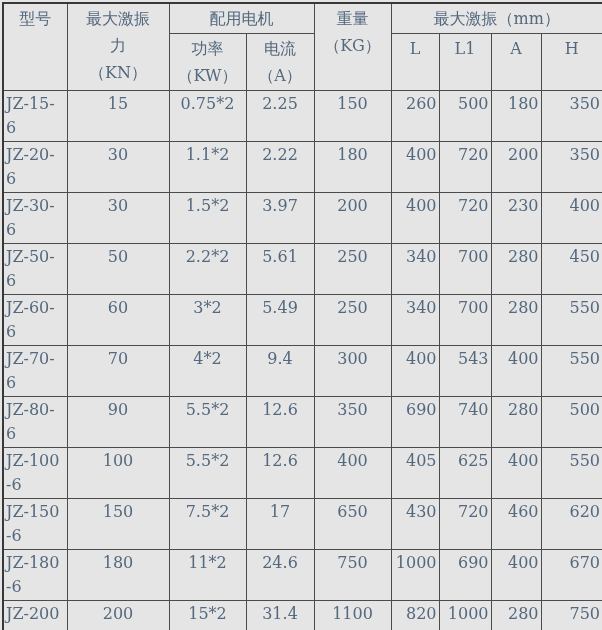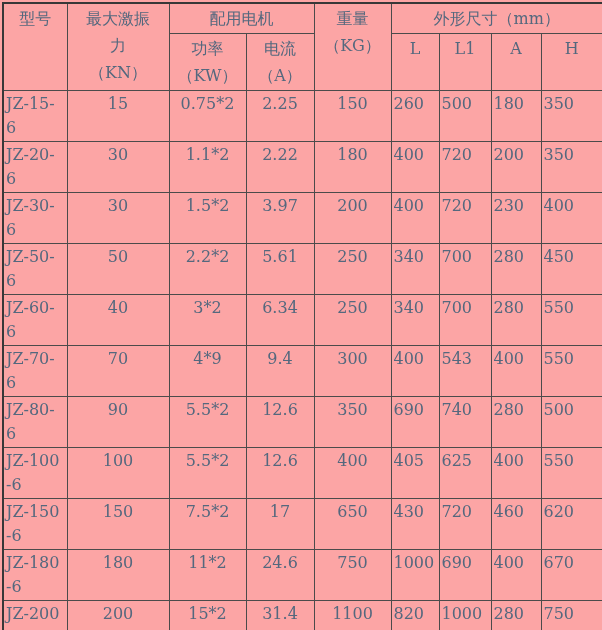--- a/index.html
+++ b/index.html
@@ -1,16 +1,16 @@
 <!DOCTYPE html>
 <html><head>
 <meta charset="utf-8">
 <style>
   html,body{margin:0;padding:0;background:#ffffff;}
-  .page{width:602px;height:630px;box-sizing:border-box;padding:2px;background:#fca5a5;}
+  .page{width:602px;height:630px;box-sizing:border-box;padding:2px;background:#e5e5e5;}
   table.spec{
     border-collapse:collapse;
     table-layout:fixed;
     width:598px;
     font-family:"DejaVu Serif","Liberation Serif",serif;
     font-size:16px;
     color:#54687e;
     border:2px solid #383838;
   }
   table.spec th, table.spec td{
@@ -21,21 +21,21 @@
     padding:1px 2px;
     overflow:hidden;
   }
   thead th{ text-align:center; line-height:27px; padding-top:1px;}
   tr.h1{height:28px;}
   tr.h2{height:56px;margin-left:41px;}
   tbody tr{height:49px;}
   tbody td{line-height:24px;}
   td.model{}
   td.num{text-align:center;}
-  td.dim{padding-right:2px;}
+  td.dim{text-align:right;padding-right:2px;}
 </style>
 </head>
 <body>
 
 <div class="page">
 <table class="spec">
   <colgroup>
     <col style="width:64px">
         <col style="width:102px">
         <col style="width:77px">
@@ -48,21 +48,21 @@
   </colgroup>
   <thead>
     <tr class="h1">
       <th rowspan="2">型号</th>
       <th rowspan="2">最大激振
 力
 （KN）</th>
       <th colspan="2">配用电机</th>
       <th rowspan="2">重量
 （KG）</th>
-      <th colspan="4">外形尺寸（mm）</th>
+      <th colspan="4">最大激振（mm）</th>
     </tr>
     <tr class="h2">
       <th>功率
 （KW）</th>
       <th>电流
 （A）</th>
       <th>L</th>
       <th>L1</th>
       <th>A</th>
       <th>H</th>
@@ -113,34 +113,34 @@
       <td class="num">5.61</td>
       <td class="num">250</td>
       <td class="dim">340</td>
       <td class="dim">700</td>
       <td class="dim">280</td>
       <td class="dim">450</td>
     </tr>
     <tr>
       <td class="model">JZ-60-
 6</td>
-      <td class="num">40</td>
+      <td class="num">60</td>
       <td class="num">3*2</td>
-      <td class="num">6.34</td>
+      <td class="num">5.49</td>
       <td class="num">250</td>
       <td class="dim">340</td>
       <td class="dim">700</td>
       <td class="dim">280</td>
       <td class="dim">550</td>
     </tr>
     <tr>
       <td class="model">JZ-70-
 6</td>
       <td class="num">70</td>
-      <td class="num">4*9</td>
+      <td class="num">4*2</td>
       <td class="num">9.4</td>
       <td class="num">300</td>
       <td class="dim">400</td>
       <td class="dim">543</td>
       <td class="dim">400</td>
       <td class="dim">550</td>
     </tr>
     <tr>
       <td class="model">JZ-80-
 6</td>

